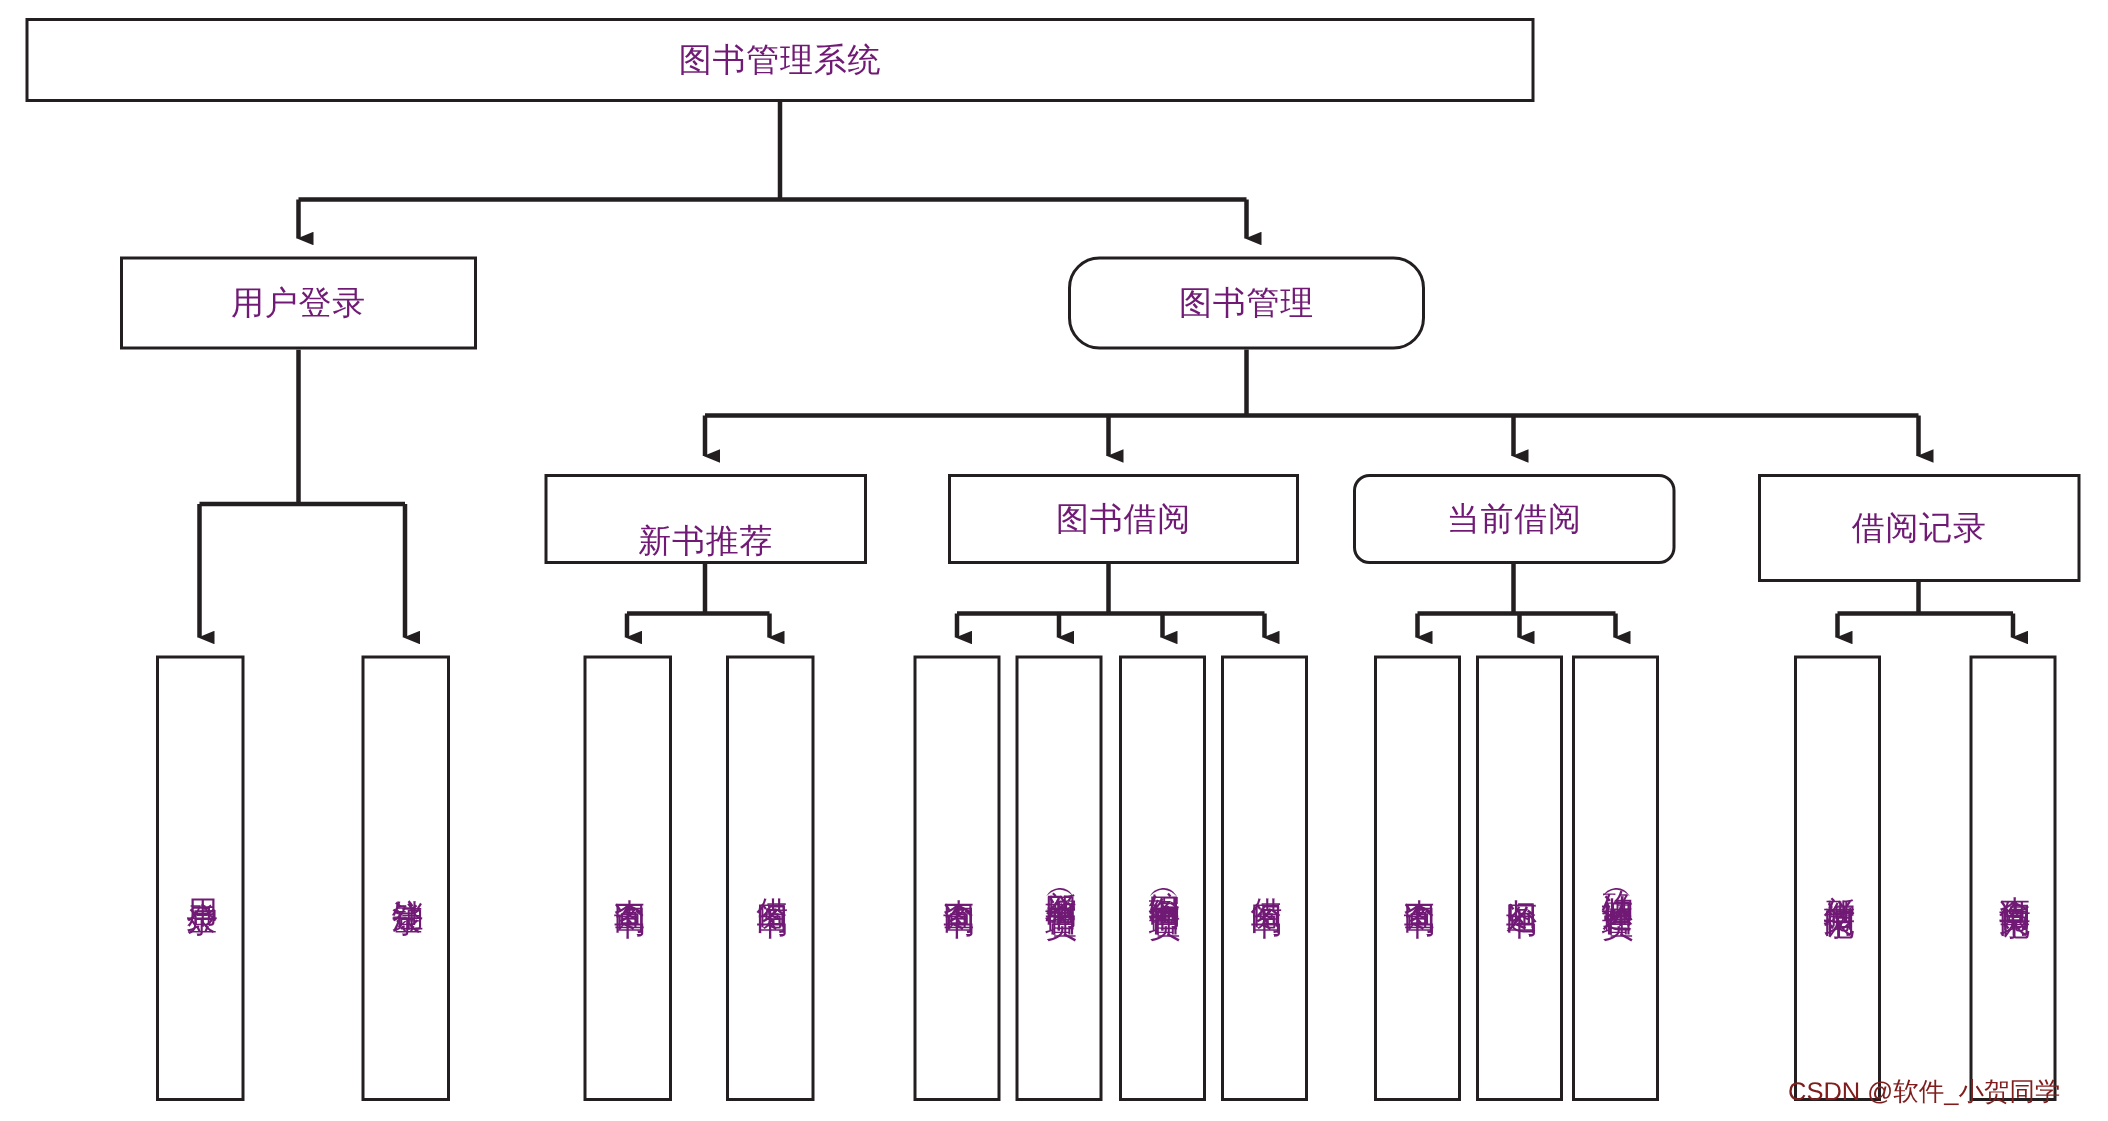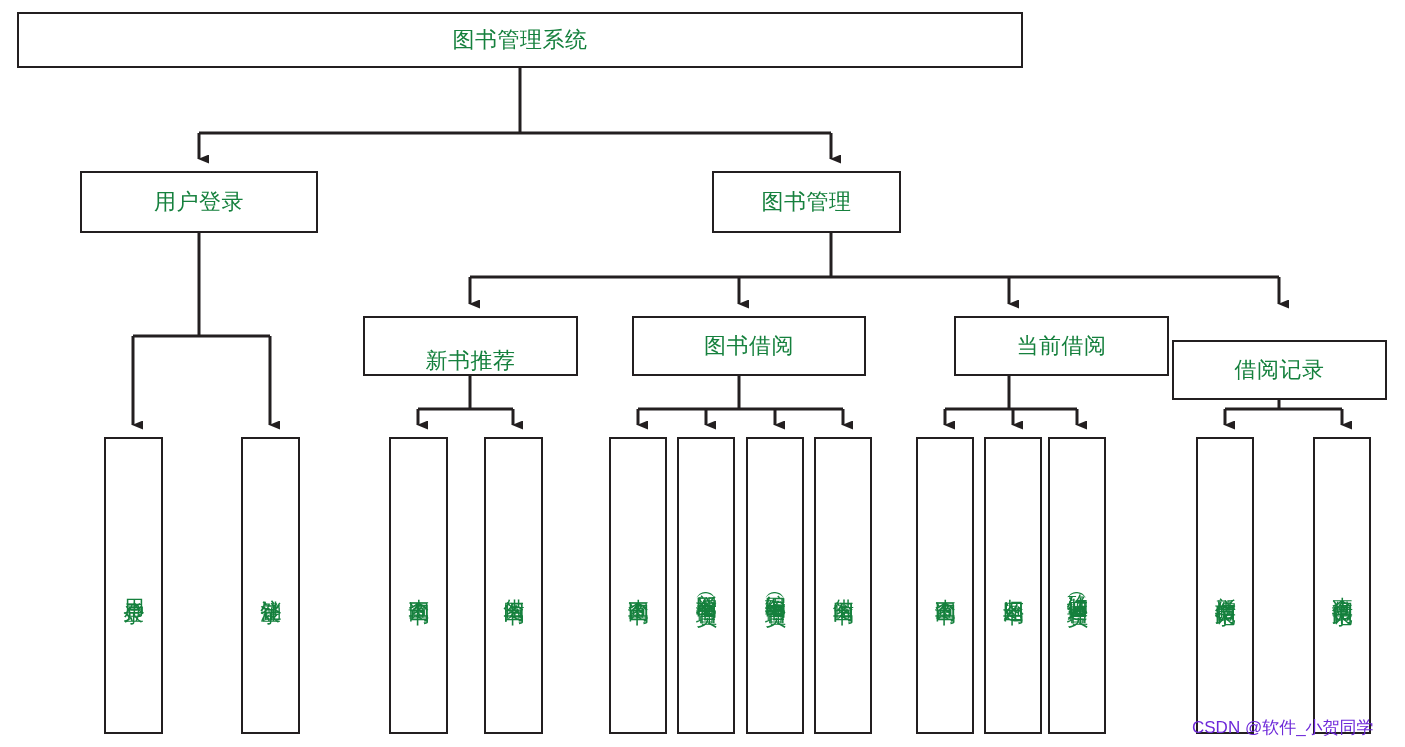--- a/index.html
+++ b/index.html
@@ -25,21 +25,21 @@
     height: 747px;
   }
   .node-box {
     position: absolute;
     box-sizing: border-box;
     background: #ffffff;
     border: 2px solid #231f20;
     display: flex;
     align-items: center;
     justify-content: center;
-    color: #15803d;
+    color: #701a75;
   }
   .node-label-h {
     font-size: 22px;
     line-height: 1.2;
     letter-spacing: 0.5px;
     white-space: nowrap;
   }
   .node-label-v {
     font-size: 21px;
     line-height: 1.18;
@@ -118,33 +118,33 @@
         </g>
       </g>
   </svg>
   <div id="nodes-layer">
       <div class="node-box" style="left: 17px; top: 12px; width: 1006px; height: 56px; border-color: rgb(35, 31, 32); background: rgb(255, 255, 255);">
         <span class="node-label-h">图书管理系统</span>
       </div>
       <div class="node-box" style="left: 80px; top: 171px; width: 238px; height: 62px; border-color: rgb(35, 31, 32); background: rgb(255, 255, 255);">
         <span class="node-label-h">用户登录</span>
       </div>
-      <div class="node-box" style="left: 712px; top: 171px; width: 189px; height: 62px; border-color: rgb(35, 31, 32); background: rgb(255, 255, 255);">
+      <div class="node-box" style="left: 712px; top: 171px; width: 238px; height: 62px; border-color: rgb(35, 31, 32); background: rgb(255, 255, 255); border-radius: 21px;">
         <span class="node-label-h">图书管理</span>
       </div>
       <div class="node-box" style="left: 363px; top: 316px; width: 215px; height: 60px; border-color: rgb(35, 31, 32); background: rgb(255, 255, 255); align-items: flex-end;">
         <span class="node-label-h">新书推荐</span>
       </div>
       <div class="node-box" style="left: 632px; top: 316px; width: 234px; height: 60px; border-color: rgb(35, 31, 32); background: rgb(255, 255, 255);">
         <span class="node-label-h">图书借阅</span>
       </div>
-      <div class="node-box" style="left: 954px; top: 316px; width: 215px; height: 60px; border-color: rgb(35, 31, 32); background: rgb(255, 255, 255);">
+      <div class="node-box" style="left: 902px; top: 316px; width: 215px; height: 60px; border-color: rgb(35, 31, 32); background: rgb(255, 255, 255); border-radius: 11px;">
         <span class="node-label-h">当前借阅</span>
       </div>
-      <div class="node-box" style="left: 1172px; top: 316px; width: 215px; height: 60px; border-color: rgb(35, 31, 32); background: rgb(255, 255, 255); margin-top: 24px;">
+      <div class="node-box" style="left: 1172px; top: 316px; width: 215px; height: 72px; border-color: rgb(35, 31, 32); background: rgb(255, 255, 255);">
         <span class="node-label-h">借阅记录</span>
       </div>
       <div class="node-box" style="left: 104px; top: 437px; width: 59px; height: 297px; border-color: rgb(35, 31, 32); background: rgb(255, 255, 255);">
         <span class="node-label-v">用户登录</span>
       </div>
       <div class="node-box" style="left: 241px; top: 437px; width: 59px; height: 297px; border-color: rgb(35, 31, 32); background: rgb(255, 255, 255);">
         <span class="node-label-v">注销登录</span>
       </div>
       <div class="node-box" style="left: 389px; top: 437px; width: 59px; height: 297px; border-color: rgb(35, 31, 32); background: rgb(255, 255, 255);">
         <span class="node-label-v">查询图书</span>
@@ -173,14 +173,14 @@
       <div class="node-box" style="left: 1048px; top: 437px; width: 58px; height: 297px; border-color: rgb(35, 31, 32); background: rgb(255, 255, 255);">
         <span class="node-label-v">确认归还（管理员）</span>
       </div>
       <div class="node-box" style="left: 1196px; top: 437px; width: 58px; height: 297px; border-color: rgb(35, 31, 32); background: rgb(255, 255, 255);">
         <span class="node-label-v">新增借阅记录</span>
       </div>
       <div class="node-box" style="left: 1313px; top: 437px; width: 58px; height: 297px; border-color: rgb(35, 31, 32); background: rgb(255, 255, 255);">
         <span class="node-label-v">查询借阅记录</span>
       </div>
     </div>
-  <div class="watermark" style="left: 1192px; top: 716px; color: #6d28d9;">CSDN @软件_小贺同学</div>
+  <div class="watermark" style="left: 1192px; top: 716px; color: #7f1d1d;">CSDN @软件_小贺同学</div>
 </div>
 
 </body></html>

